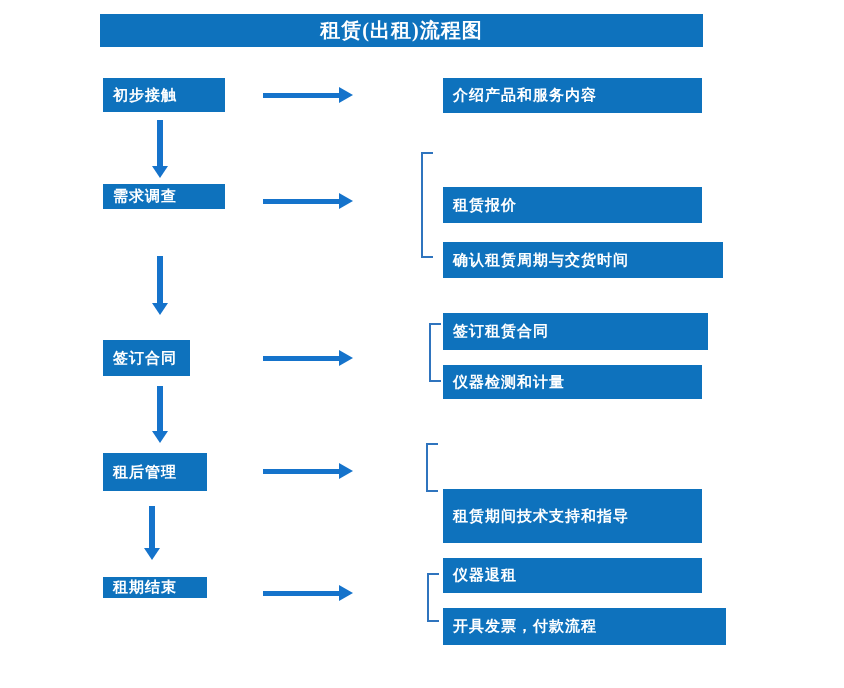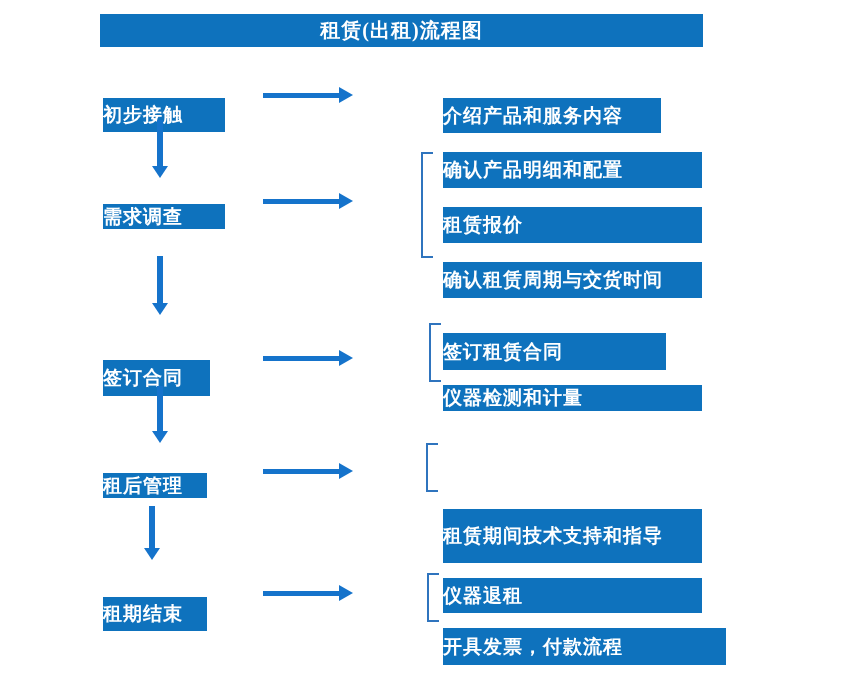--- a/index.html
+++ b/index.html
@@ -15,22 +15,22 @@
   .canvas{position:relative;width:844px;height:688px;background:var(--background);overflow:hidden;}
 
   .title-bar{
     position:absolute;left:100px;top:14px;width:603px;height:33px;
     background:var(--box-blue);color:var(--text-white);
     display:flex;align-items:center;justify-content:center;
     font-size:20px;font-weight:bold;letter-spacing:1px;
   }
   .lbox,.rbox{
     position:absolute;background:var(--box-blue);color:var(--text-white);
-    display:flex;align-items:center;
-    font-size:19px;font-weight:bold;letter-spacing:1px;white-space:nowrap;overflow:hidden;margin-top:20px;
+    display:flex;align-items:center;padding-left:10px;
+    font-size:15px;font-weight:bold;letter-spacing:1px;white-space:nowrap;overflow:hidden;
   }
 
   
   .harrow{position:absolute;width:90px;height:16px;display:flex;align-items:center;}
   .h-stem{width:76px;height:5px;background:var(--arrow-blue);}
   .h-head{width:0;height:0;border-left:14px solid var(--arrow-blue);
           border-top:8px solid transparent;border-bottom:8px solid transparent;}
 
   
   .varrow{position:absolute;width:16px;display:flex;flex-direction:column;align-items:center;}
@@ -43,32 +43,31 @@
 </style>
 </head>
 <body>
 
 <div class="canvas">
 
   <div class="title-bar">租赁(出租)流程图</div>
 
   <div class="lbox" style="left:103px;top:78px;width:122px;height:34px;">初步接触</div>
   <div class="lbox" style="left:103px;top:184px;width:122px;height:25px;">需求调查</div>
-  <div class="lbox" style="left:103px;top:340px;width:107px;height:36px;">签订合同</div>
-  <div class="lbox" style="left:103px;top:453px;width:104px;height:25px;">租后管理</div>
-  <div class="lbox" style="left:103px;top:577px;width:104px;height:34px;">租期结束</div>
+  <div class="lbox" style="left:103px;top:340px;width:87px;height:36px;">签订合同</div>
+  <div class="lbox" style="left:103px;top:453px;width:104px;height:38px;">租后管理</div>
+  <div class="lbox" style="left:103px;top:577px;width:104px;height:21px;">租期结束</div>
 
-  <div class="rbox" style="left:443px;top:78px;width:218px;height:35px;">介绍产品和服务内容</div>
+  <div class="rbox" style="left:443px;top:78px;width:259px;height:35px;">介绍产品和服务内容</div>
 
-  <div class="rbox" style="left:443px;top:132px;width:259px;height:36px;">确认产品明细和配置</div>
   <div class="rbox" style="left:443px;top:187px;width:259px;height:36px;">租赁报价</div>
-  <div class="rbox" style="left:443px;top:242px;width:259px;height:36px;">确认租赁周期与交货时间</div>
+  <div class="rbox" style="left:443px;top:242px;width:280px;height:36px;">确认租赁周期与交货时间</div>
 
-  <div class="rbox" style="left:443px;top:313px;width:223px;height:37px;">签订租赁合同</div>
-  <div class="rbox" style="left:443px;top:365px;width:259px;height:26px;">仪器检测和计量</div>
+  <div class="rbox" style="left:443px;top:313px;width:265px;height:37px;">签订租赁合同</div>
+  <div class="rbox" style="left:443px;top:365px;width:259px;height:34px;">仪器检测和计量</div>
 
   <div class="rbox" style="left:443px;top:489px;width:259px;height:54px;">租赁期间技术支持和指导</div>
 
   <div class="rbox" style="left:443px;top:558px;width:259px;height:35px;">仪器退租</div>
   <div class="rbox" style="left:443px;top:608px;width:283px;height:37px;">开具发票，付款流程</div>
 
   <div class="harrow" style="left:263px;top:87px;">
       <div class="h-stem"></div>
       <div class="h-head"></div>
     </div>

